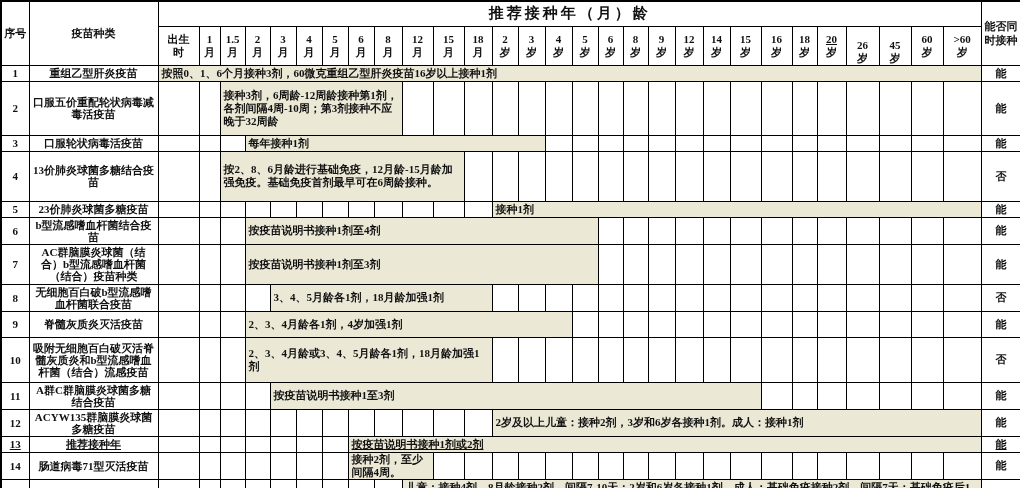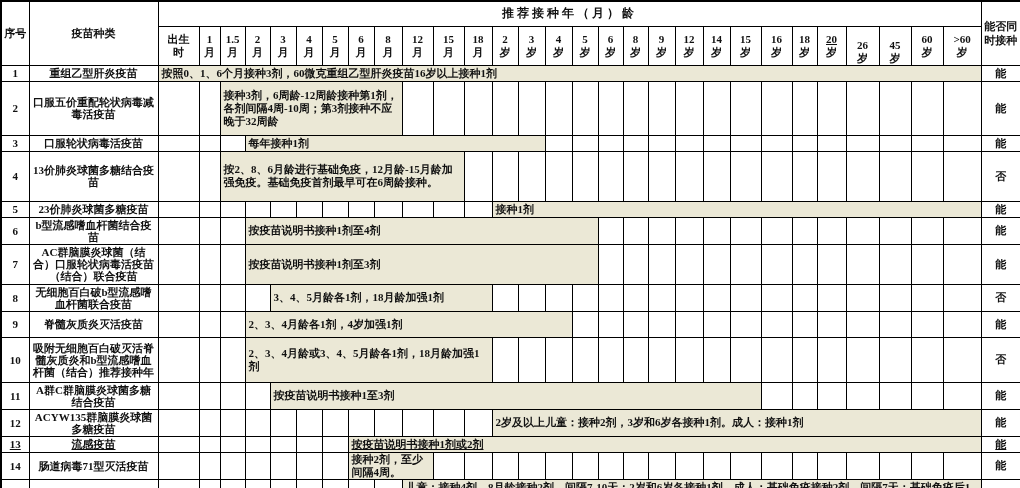--- a/index.html
+++ b/index.html
@@ -20,21 +20,21 @@
   }
   table{border:2px solid #000;}
   thead th{
     font-size:11px;
     line-height:13px;
     text-align:center;
     vertical-align:middle;
     background:#ffffff;
   }
   th.age-group{
-    font-size:12px;
+    font-size:15px;
     letter-spacing:3px;
   }
   td.num{
     text-align:center;
     vertical-align:middle;
     font-size:11px;
   }
   td.vac{
     text-align:center;
     vertical-align:middle;
@@ -346,21 +346,21 @@
           <td class="empty"></td>
           <td class="empty"></td>
           <td class="empty"></td>
           <td class="empty"></td>
           <td class="empty"></td>
           <td class="empty"></td>
           <td class="yn">能</td>
         </tr>
         <tr style="height: 40px;">
           <td class="num">7</td>
-          <td class="vac">AC群脑膜炎球菌（结合）口服轮状病毒活疫苗（结合）联合疫苗</td>
+          <td class="vac">AC群脑膜炎球菌（结合）b型流感嗜血杆菌（结合）疫苗种类</td>
           <td class="empty"></td>
           <td class="empty"></td>
           <td class="empty"></td>
           <td class="span" colspan="13">按疫苗说明书接种1剂至3剂</td>
           <td class="empty"></td>
           <td class="empty"></td>
           <td class="empty"></td>
           <td class="empty"></td>
           <td class="empty"></td>
           <td class="empty"></td>
@@ -418,21 +418,21 @@
           <td class="empty"></td>
           <td class="empty"></td>
           <td class="empty"></td>
           <td class="empty"></td>
           <td class="empty"></td>
           <td class="empty"></td>
           <td class="yn">能</td>
         </tr>
         <tr style="height: 45px;">
           <td class="num">10</td>
-          <td class="vac">吸附无细胞百白破灭活脊髓灰质炎和b型流感嗜血杆菌（结合）推荐接种年</td>
+          <td class="vac">吸附无细胞百白破灭活脊髓灰质炎和b型流感嗜血杆菌（结合）流感疫苗</td>
           <td class="empty"></td>
           <td class="empty"></td>
           <td class="empty"></td>
           <td class="span" colspan="9">2、3、4月龄或3、4、5月龄各1剂，18月龄加强1剂</td>
           <td class="empty"></td>
           <td class="empty"></td>
           <td class="empty"></td>
           <td class="empty"></td>
           <td class="empty"></td>
           <td class="empty"></td>
@@ -479,21 +479,21 @@
           <td class="empty"></td>
           <td class="empty"></td>
           <td class="empty"></td>
           <td class="empty"></td>
           <td class="empty"></td>
           <td class="span" colspan="17">2岁及以上儿童：接种2剂，3岁和6岁各接种1剂。成人：接种1剂</td>
           <td class="yn">能</td>
         </tr>
         <tr style="height: 13px; text-decoration: underline;">
           <td class="num">13</td>
-          <td class="vac">流感疫苗</td>
+          <td class="vac">推荐接种年</td>
           <td class="empty"></td>
           <td class="empty"></td>
           <td class="empty"></td>
           <td class="empty"></td>
           <td class="empty"></td>
           <td class="empty"></td>
           <td class="empty"></td>
           <td class="span" colspan="22">按疫苗说明书接种1剂或2剂</td>
           <td class="yn">能</td>
         </tr>

